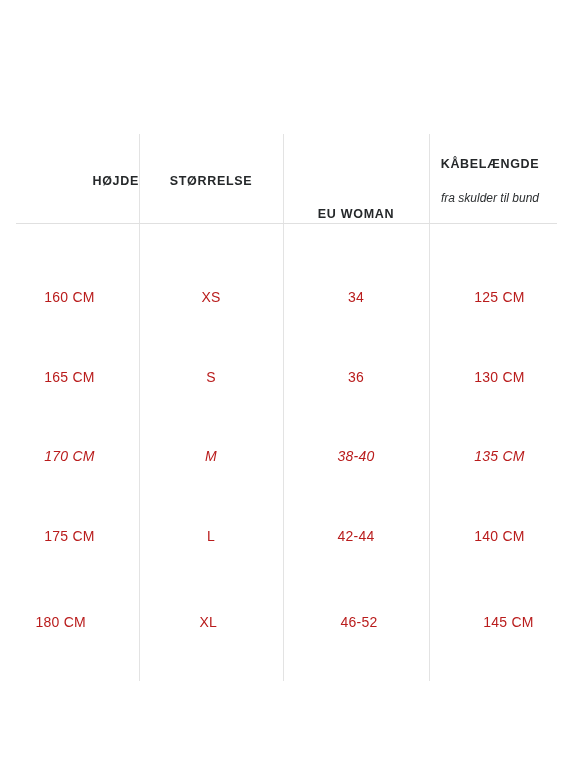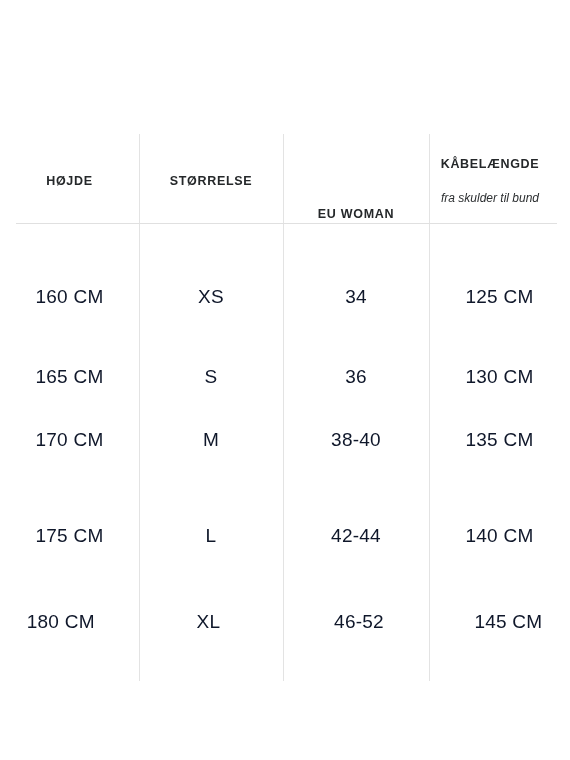--- a/index.html
+++ b/index.html
@@ -62,21 +62,21 @@
   }
   .hcell {
     display: flex;
     flex-direction: column;
     align-items: center;
     justify-content: center;
     text-align: center;
     box-sizing: border-box;
     padding-top: 6px;
   }
-  .hcell.c1 { width: 139px; }
+  .hcell.c1 { width: 139px; align-items: flex-end; }
   .hcell.c2 { width: 144px; }
   .hcell.c3 { width: 146px; justify-content: flex-end; }
   .hcell.c4 { width: 122px; }
 
   .hcell .title {
     font-size: 12.5px;
     font-weight: 700;
     letter-spacing: 0.7px;
     color: #25282a;
     line-height: 1.25;
@@ -102,33 +102,33 @@
   .row {
     position: absolute;
     left: 0;
     width: 570px;
     height: 26px;
     display: flex;
     align-items: center;
   }
   .row.r0 { top: 60px; }
   .row.r1 { top: 140px; }
-  .row.r2 { top: 203px; }
+  .row.r2 { top: 219px; font-style: italic; }
   .row.r3 { top: 299px; }
   .row.r4 { top: 385px; gap: 24px; }
 
   .cell {
     display: flex;
     align-items: center;
     justify-content: center;
     text-align: center;
-    font-size: 19px;
+    font-size: 14px;
     font-weight: 400;
     letter-spacing: 0.25px;
-    color: #0f172a;
+    color: #b91c1c;
     box-sizing: border-box;
     white-space: nowrap;
   }
   .cell.c1 { width: 139px; }
   .cell.c2 { width: 144px; }
   .cell.c3 { width: 146px; }
   .cell.c4 { width: 141px; }
 </style>
 </head>
 <body>

